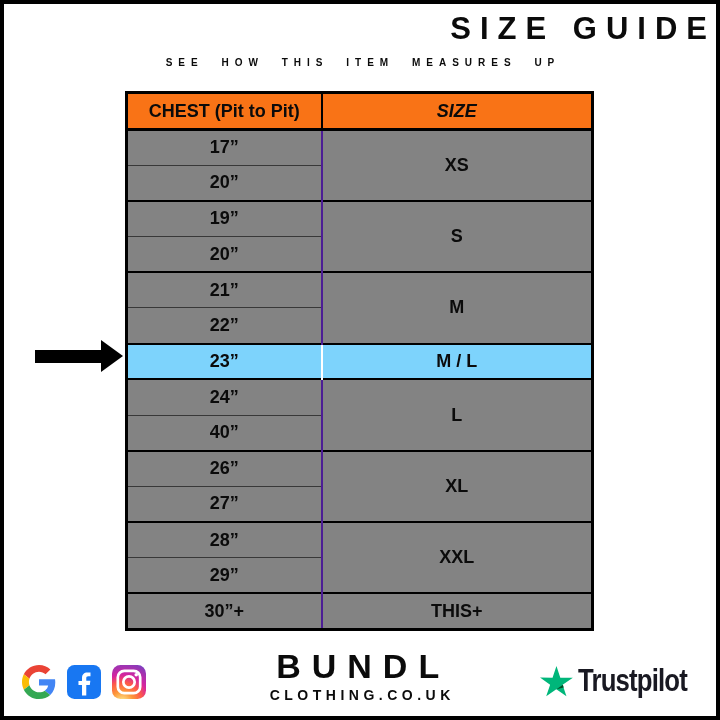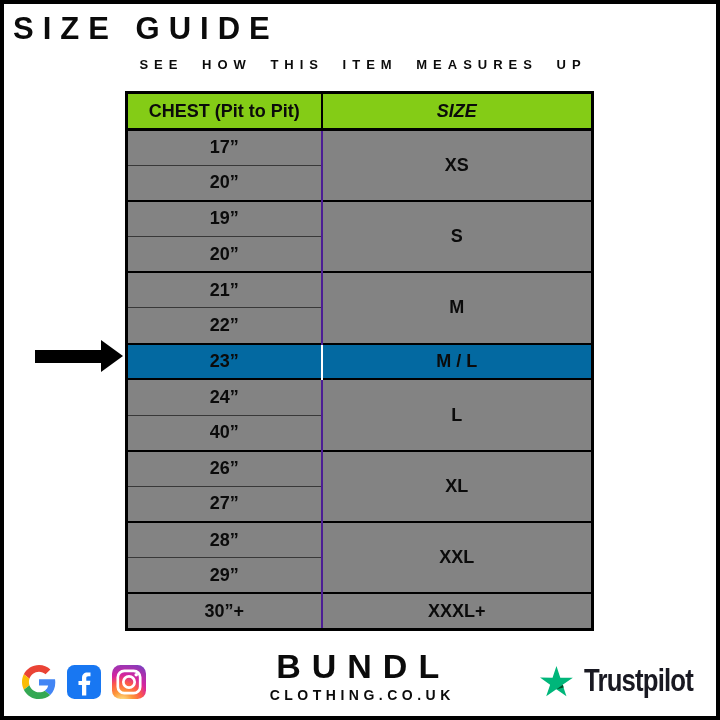--- a/index.html
+++ b/index.html
@@ -5,66 +5,66 @@
   * { margin: 0; padding: 0; box-sizing: border-box; }
   html, body { background: #fff; }
   body { font-family: "Liberation Sans", "DejaVu Sans", sans-serif; }
   .page {
     position: relative; width: 720px; height: 720px;
     background: #ffffff; border: 4px solid #000; overflow: hidden;
   }
   
   .title {
     position: absolute; top: 7px; left: 0; width: 100%;
-    text-align: left; font-size: 31px; font-weight: 700; color: #0b0b0b;
+    text-align: right; font-size: 31px; font-weight: 700; color: #0b0b0b;
     letter-spacing: 9px; text-indent: 9px;
   }
   .subtitle {
     position: absolute; top: 53px; left: 0; width: 100%;
-    text-align: center; font-size: 13px; font-weight: 700; color: #0b0b0b;
+    text-align: center; font-size: 10px; font-weight: 700; color: #0b0b0b;
     letter-spacing: 6px; text-indent: 6px; word-spacing: 9px;
   }
   
   table.size-table {
     position: absolute; left: 121px; top: 87px;
     width: 466px; border-collapse: collapse; table-layout: fixed;
     border: 3px solid #000;
   }
   .size-table col.c1 { width: 195px; }
   .size-table col.c2 { width: 271px; }
   .size-table th {
-    background: #84cc16; height: 37px; font-size: 18px; font-weight: 700;
+    background: #f97316; height: 37px; font-size: 18px; font-weight: 700;
     color: #0b0b0b; text-align: center; vertical-align: middle;
     border-bottom: 3px solid #000;
   }
   .size-table th.size-th { border-left: 2px solid #000; font-style: italic; }
   .size-table td {
     height: 35.7px; background: #838383; font-size: 18px; font-weight: 700;
     color: #0b0b0b; text-align: center; vertical-align: middle;
     border-top: 1px solid #383838;
   }
   .size-table td.size-cell { border-left: 2px solid #4c1d95; }
   .size-table tr.group-start td { border-top: 2px solid #000; }
-  .size-table tr.highlight td { background: #0369a1; }
+  .size-table tr.highlight td { background: #7dd3fc; }
   .size-table tr.highlight td.size-cell { border-left: 2px solid #ffffff; }
   
   .arrow { position: absolute; left: 31px; top: 336px; width: 88px; height: 33px; }
   .arrow .shaft { position: absolute; left: 0; top: 10px; width: 67px; height: 13px; background: #000; }
   .arrow .head {
     position: absolute; left: 66px; top: 0; width: 0; height: 0;
     border-top: 16.5px solid transparent; border-bottom: 16.5px solid transparent;
     border-left: 22px solid #000;
   }
   
   .social { position: absolute; left: 18px; top: 661px; display: flex; gap: 11px; align-items: center; }
   .social .icon { width: 34px; height: 34px; display: block; }
   .brand { position: absolute; left: 50%; transform: translateX(-50%); top: 643px; text-align: left; white-space: nowrap; }
   .brand-name { font-size: 34px; font-weight: 700; color: #0b0b0b; letter-spacing: 11px; text-indent: 11px; }
   .brand-domain { font-size: 14px; font-weight: 700; color: #0b0b0b; letter-spacing: 4.5px; text-indent: 4.5px; margin-top: 1px; }
-  .trustpilot { position: absolute; left: 536px; top: 659px; display: flex; align-items: center; gap: 11px; }
+  .trustpilot { position: absolute; left: 536px; top: 659px; display: flex; align-items: center; gap: 5px; }
   .trustpilot svg { width: 33px; height: 31px; display: block; }
   .trustpilot-text {
     font-size: 31px; font-weight: 700; color: #191922; letter-spacing: -1px;
     transform: scaleX(0.83); transform-origin: left center; white-space: nowrap;
   }
 </style>
 </head>
 <body>
 
 <div class="page">
@@ -130,21 +130,21 @@
         </tr>
         <tr class="group-start">
           <td class="chest-cell">28”</td>
           <td class="size-cell" rowspan="2">XXL</td>
         </tr>
         <tr class="">
           <td class="chest-cell">29”</td>
         </tr>
         <tr class="group-start">
           <td class="chest-cell">30”+</td>
-          <td class="size-cell" rowspan="1">XXXL+</td>
+          <td class="size-cell" rowspan="1">THIS+</td>
         </tr>
       </tbody>
   </table>
 
   <div class="social">
 
     <svg class="icon" viewBox="0 0 48 48" xmlns="http://www.w3.org/2000/svg">
       <path fill="#EA4335" d="M24 9.5c3.54 0 6.71 1.22 9.21 3.6l6.85-6.85C35.9 2.38 30.47 0 24 0 14.62 0 6.51 5.38 2.56 13.22l7.98 6.19C12.43 13.72 17.74 9.5 24 9.5z"></path>
       <path fill="#4285F4" d="M46.98 24.55c0-1.57-.15-3.09-.38-4.55H24v9.02h12.94c-.58 2.96-2.26 5.48-4.78 7.18l7.73 6c4.51-4.18 7.09-10.36 7.09-17.65z"></path>
       <path fill="#FBBC05" d="M10.53 28.59c-.48-1.45-.76-2.99-.76-4.59s.27-3.14.76-4.59l-7.98-6.19C.92 16.46 0 20.12 0 24c0 3.88.92 7.54 2.56 10.78l7.97-6.19z"></path>

